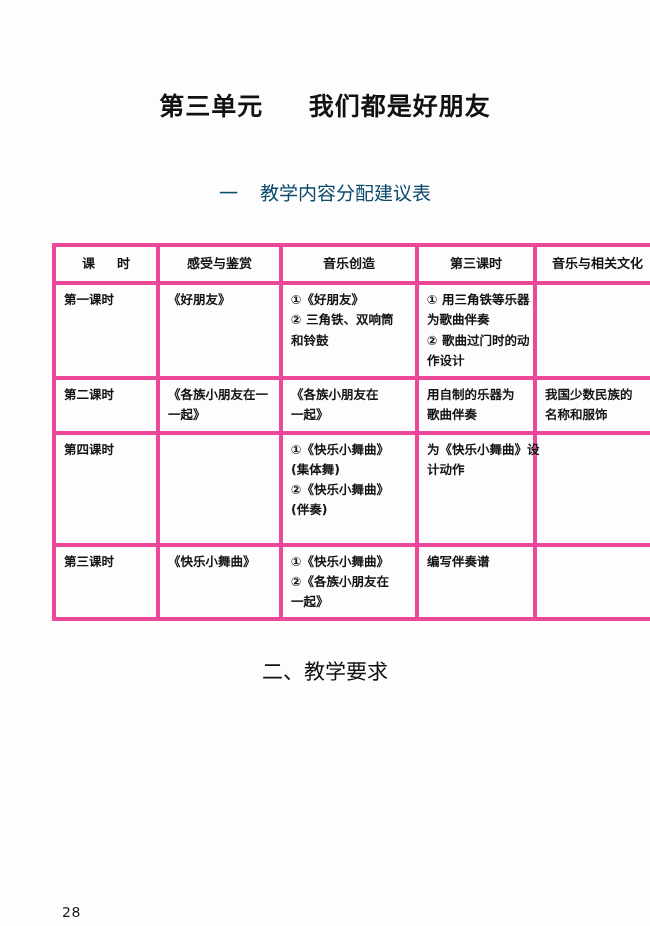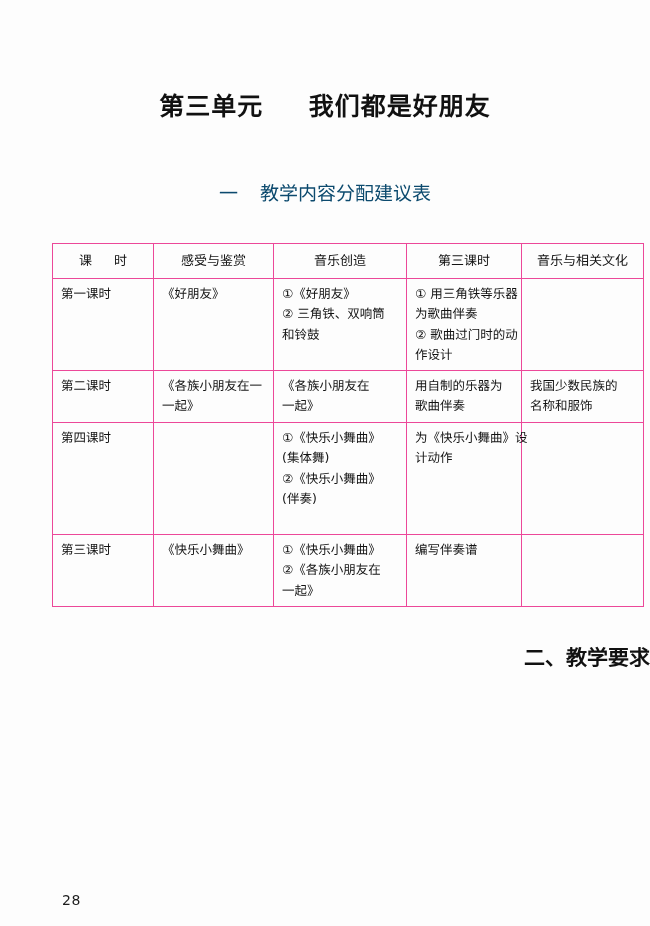--- a/index.html
+++ b/index.html
@@ -47,47 +47,47 @@
     margin: 0;
     padding-top: 48px;
     color: #0c4a6e;
   }
   .section-one-title .gap {
     display: inline-block;
     width: 10px;
   }
 
   .section-two-title {
-    text-align: right;
+    text-align: center;
     font-size: 21px;
-    font-weight: bold;
+    font-weight: normal;
     margin: 0;
     padding-top: 34px;
     color: #111;
   }
 
   
   .table-wrap {
     margin: 38px auto 0 auto;
     width: 546px;
   }
   table.content-table {
     border-collapse: collapse;
     width: 546px;
     table-layout: fixed;
     font-size: 12.5px;
     line-height: 1.62;
     color: #131313;
   }
   table.content-table td,
   table.content-table th {
-    border: 1px solid #ec4899;
+    border: 4px solid #ec4899;
     vertical-align: top;
     padding: 5px 7px 5px 8px;
-    font-weight: normal;
+    font-weight: bold;
     text-align: left;
   }
   table.content-table thead th {
     text-align: center;
     vertical-align: middle;
     height: 26px;
     padding: 4px 4px;
     font-size: 13px;
   }
   th.col-kes { width: 92px; }
@@ -127,21 +127,21 @@
   .para {
     margin: 0;
     text-indent: 0;
     padding-left: 14px;
   }
 
   
   .page-number {
     position: absolute;
     left: 62px;
-    bottom: 26px;
+    bottom: 14px;
     font-size: 14px;
     color: #1c1c1c;
     letter-spacing: 0.5px;
   }
 </style>
 </head>
 <body>
 
 <div class="page">
 

